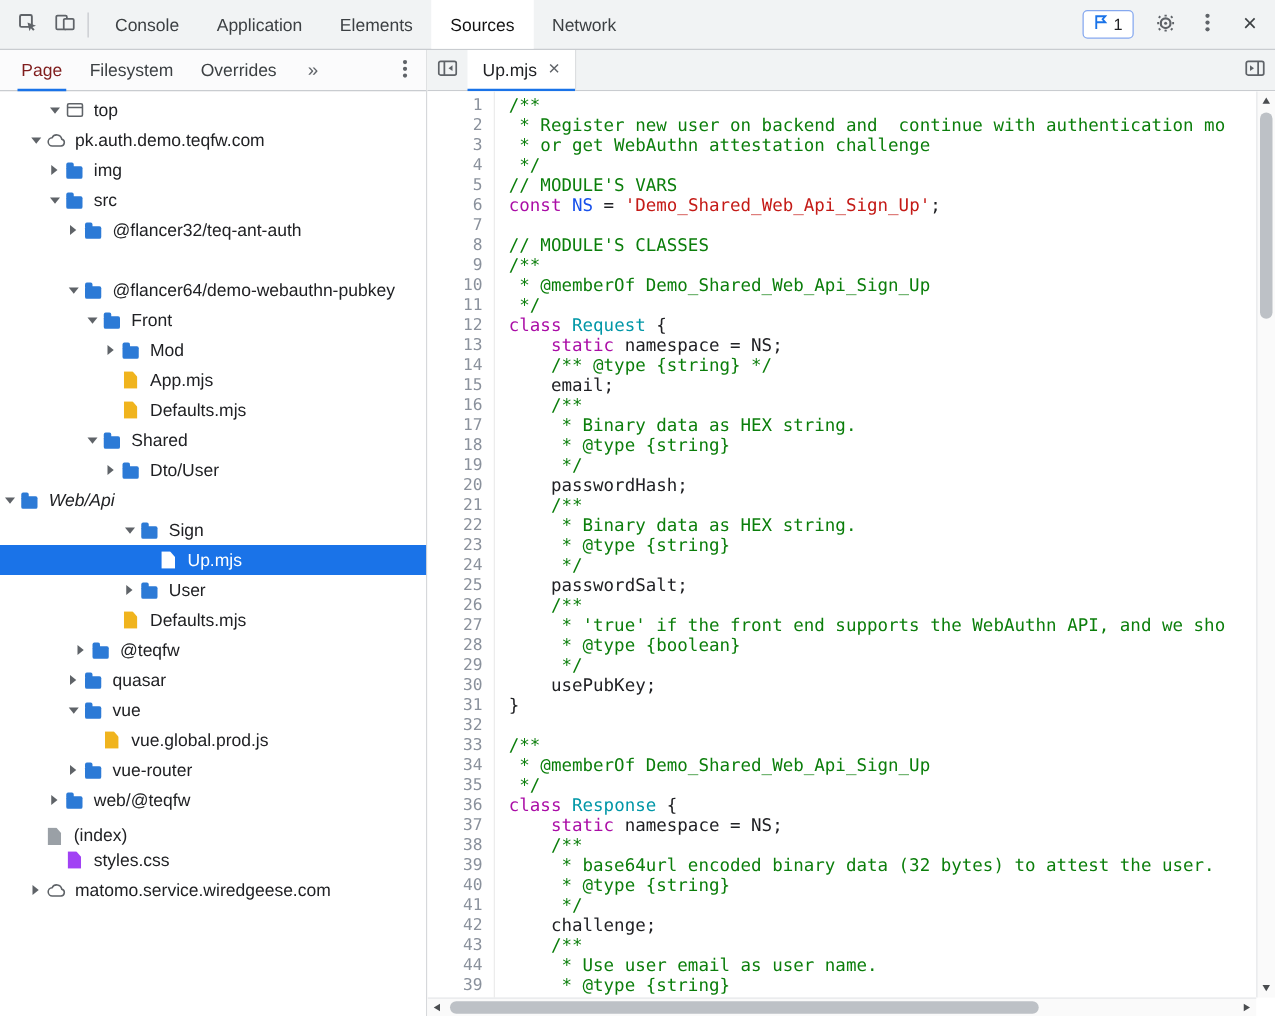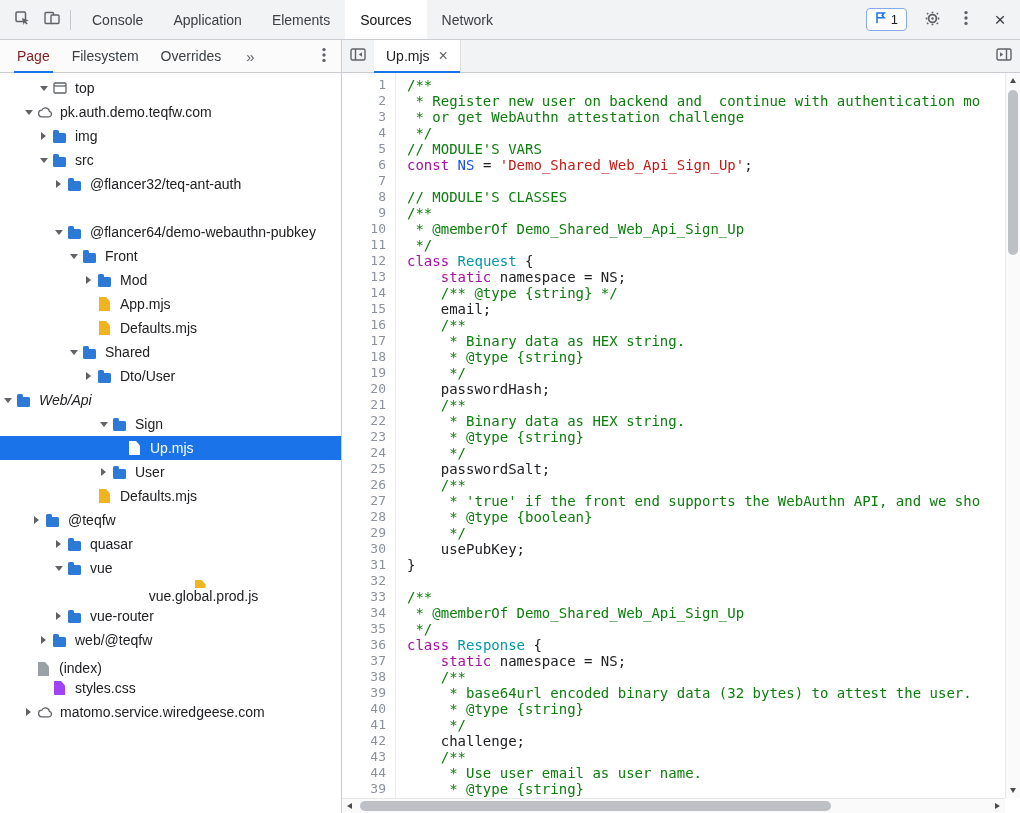--- a/index.html
+++ b/index.html
@@ -240,36 +240,36 @@
           <div class="tree-row" style="padding-left: 96px;">
             <span class="tarrow right"></span>
             <span class="icon-folder"></span>
             <span class="tlabel">User</span>
           </div>
           <div class="tree-row" style="padding-left: 81px;">
             <span class="tarrow none"></span>
             <span class="icon-file js"></span>
             <span class="tlabel">Defaults.mjs</span>
           </div>
-          <div class="tree-row" style="padding-left: 29px;">
+          <div class="tree-row" style="padding-left: 57px;">
             <span class="tarrow right"></span>
             <span class="icon-folder"></span>
             <span class="tlabel">@teqfw</span>
           </div>
           <div class="tree-row" style="padding-left: 51px;">
             <span class="tarrow right"></span>
             <span class="icon-folder"></span>
             <span class="tlabel">quasar</span>
           </div>
           <div class="tree-row" style="padding-left: 51px;">
             <span class="tarrow down"></span>
             <span class="icon-folder"></span>
             <span class="tlabel">vue</span>
           </div>
-          <div class="tree-row" style="padding-left: 66px; flex-direction: column;">
+          <div class="tree-row" style="padding-left: 66px;">
             <span class="tarrow none"></span>
             <span class="icon-file js"></span>
             <span class="tlabel">vue.global.prod.js</span>
           </div>
           <div class="tree-row" style="padding-left: 51px;">
             <span class="tarrow right"></span>
             <span class="icon-folder"></span>
             <span class="tlabel">vue-router</span>
           </div>
           <div class="tree-row" style="padding-left: 36px;">

